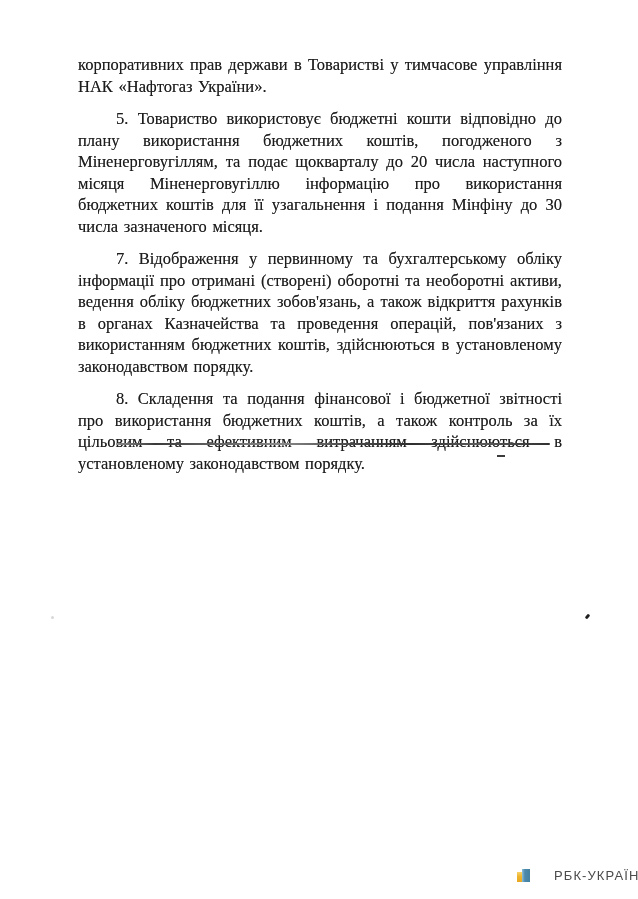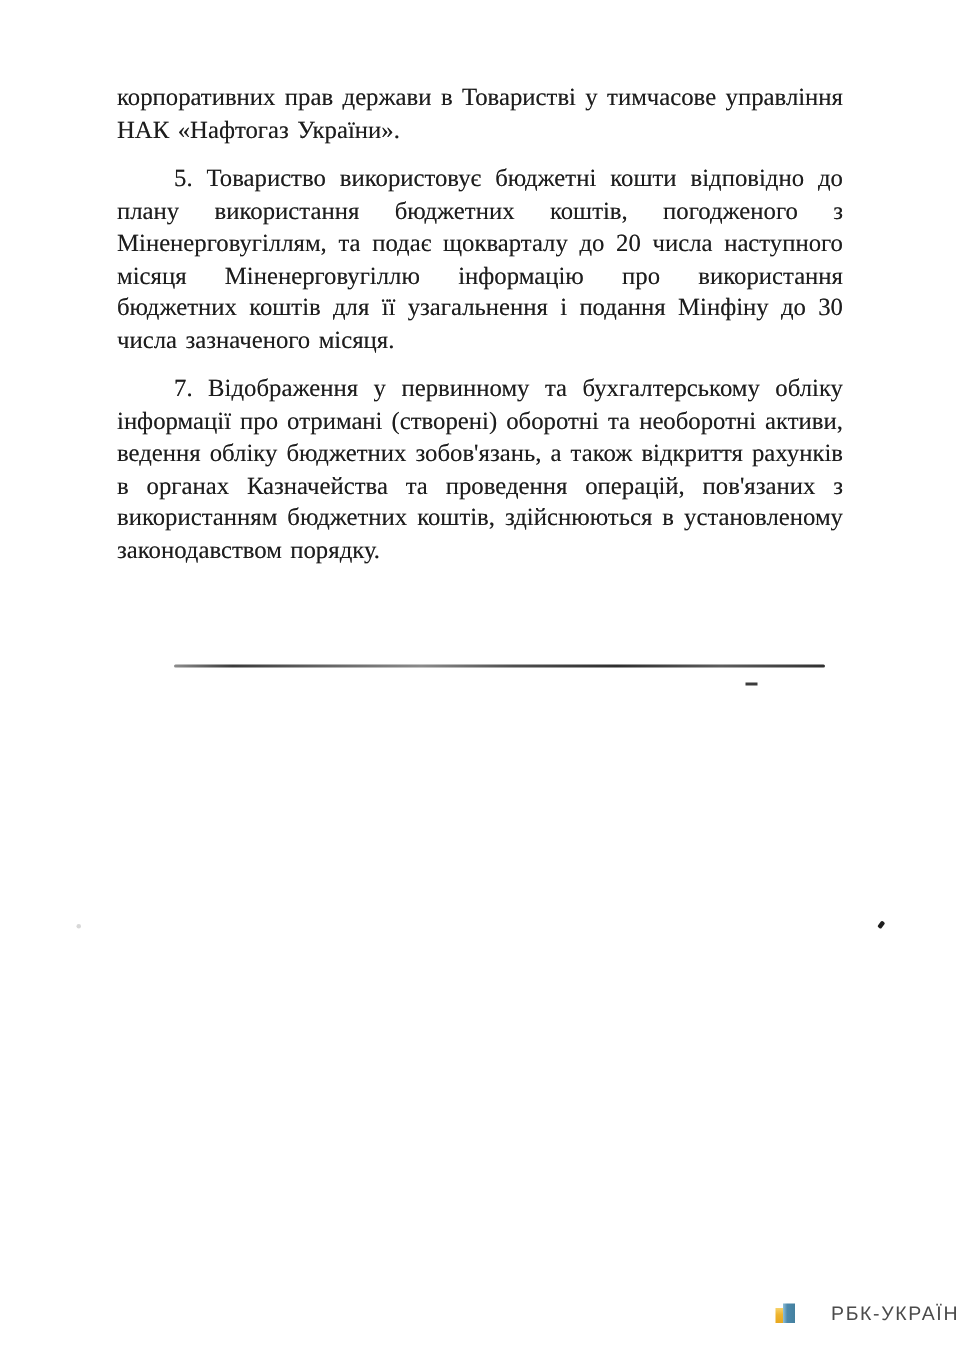--- a/index.html
+++ b/index.html
@@ -119,20 +119,21 @@
 </style>
 </head>
 <body>
 
 <div class="page">
 
   <div class="text-block">
     <p class="para no-indent">корпоративних прав держави в Товаристві у тимчасове управління НАК «Нафтогаз України».</p>
     <p class="para">5. Товариство використовує бюджетні кошти відповідно до плану використання бюджетних коштів, погодженого з Міненерговугіллям, та подає щокварталу до 20 числа наступного місяця Міненерговугіллю інформацію про використання бюджетних коштів для її узагальнення і подання Мінфіну до 30 числа зазначеного місяця.</p>
     <p class="para">7. Відображення у первинному та бухгалтерському обліку інформації про отримані (створені) оборотні та необоротні активи, ведення обліку бюджетних зобов'язань, а також відкриття рахунків в органах Казначейства та проведення операцій, пов'язаних з використанням бюджетних коштів, здійснюються в установленому законодавством порядку.</p>
+    <p class="para">8. Складення та подання фінансової і бюджетної звітності про використання бюджетних коштів, а також контроль за їх цільовим та ефективним витрачанням здійснюються в установленому законодавством порядку.</p>
   </div>
 
   <div class="divider"></div>
   <div class="dash-mark"></div>
   <div class="speck-dark"></div>
   <div class="speck-faint"></div>
 
   <div class="watermark">
     <span class="wm-icon">
       <i class="wm-y"></i>

